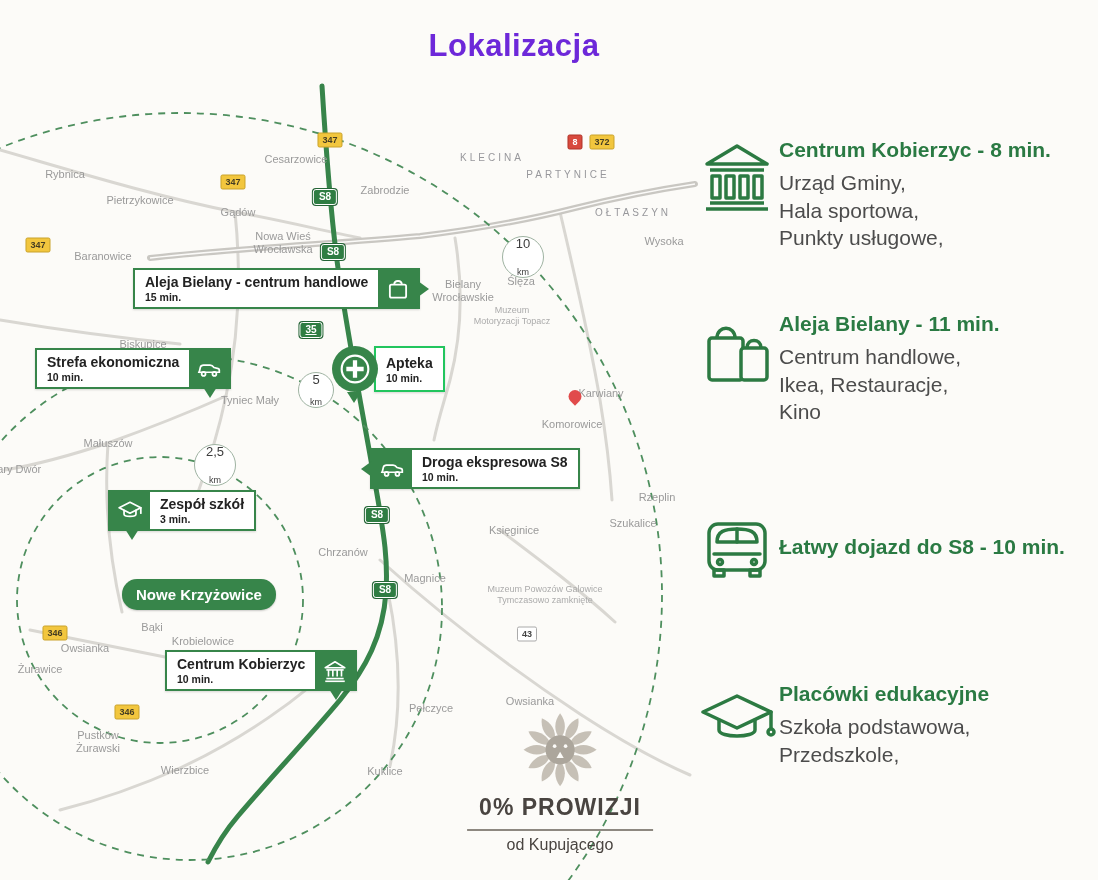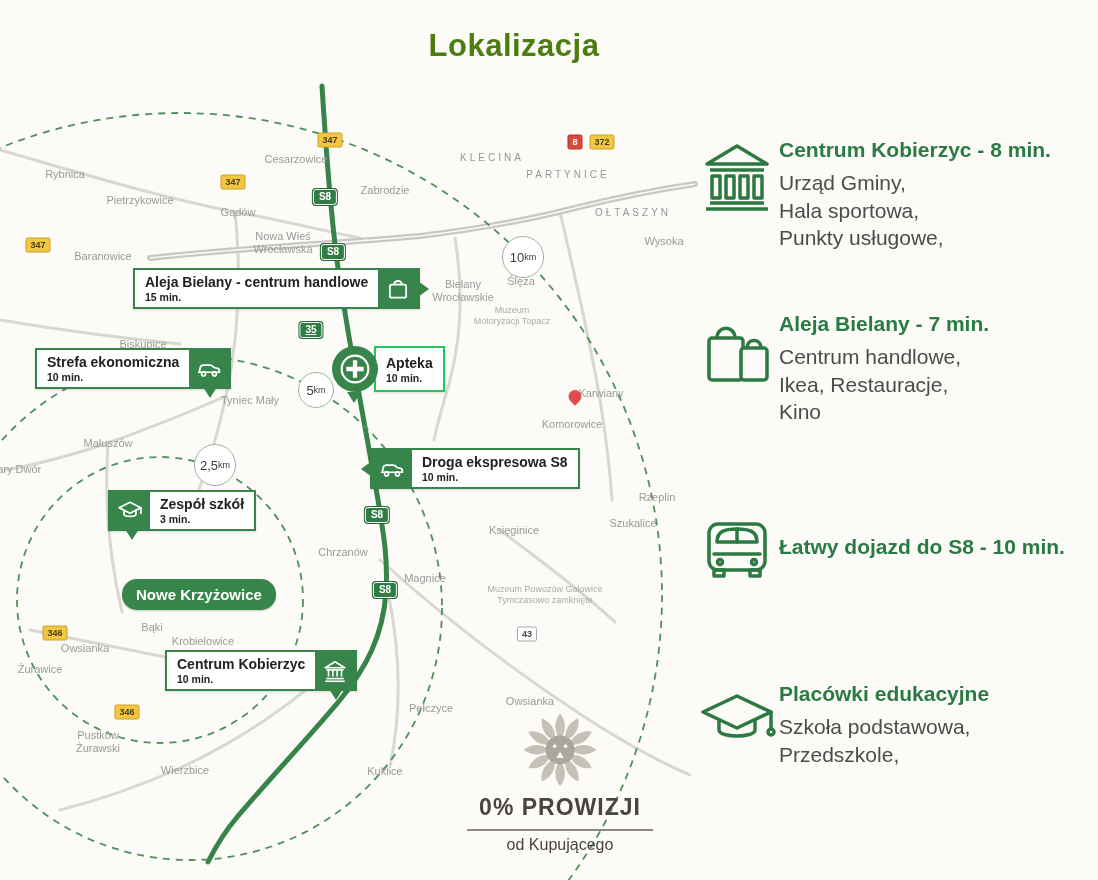--- a/index.html
+++ b/index.html
@@ -1,40 +1,40 @@
 <!DOCTYPE html>
 <html><head>
 <meta charset="utf-8">
 <style>
   *{margin:0;padding:0;box-sizing:border-box}
   html,body{width:1098px;height:880px}
   body{position:relative;overflow:hidden;background:#fcfbf8;font-family:"Liberation Sans",sans-serif}
 
   .page-title{position:absolute;top:28px;left:0;width:1028px;text-align:center;
-    font-size:31px;font-weight:bold;color:#4d7c0f;letter-spacing:.5px;z-index:7}
+    font-size:31px;font-weight:bold;color:#6d28d9;letter-spacing:.5px;z-index:7}
 
   #map-layer{position:absolute;left:0;top:0;width:1098px;height:880px}
   #map-svg{position:absolute;left:0;top:0;z-index:1}
 
   .town{position:absolute;transform:translate(-50%,-50%);font-size:11px;color:#9a9a9a;
     white-space:pre-line;text-align:center;line-height:13px;z-index:2}
   .town.district{font-size:10px;letter-spacing:3px;color:#97979b}
   .town.small{font-size:9px;color:#ababab;line-height:11px}
 
   .shield{position:absolute;transform:translate(-50%,-50%);font-weight:bold;z-index:3;
     line-height:1;padding:2px 4px;border-radius:2px;white-space:nowrap}
   .shield.green{background:#2f7d43;color:#fff;font-size:10px;border:1px solid #fff;
     box-shadow:0 0 0 1px #256436;border-radius:3px;padding:2px 5px}
   .shield.yellow{background:#f2c63e;color:#443c22;font-size:9px;border:1px solid #c9a22a}
   .shield.white{background:#fff;color:#444;font-size:9px;border:1px solid #aaa}
   .shield.red{background:#d84a3e;color:#fff;font-size:9px;border:1px solid #b03227}
 
   .radius-badge{position:absolute;transform:translate(-50%,-50%);background:#fff;
-    border:1px solid #9fb3a2;border-radius:50%;display:flex;flex-direction:row;
-    align-items:center;justify-content:center;z-index:3;color:#3c3c3c}
+    border:1px solid #9fb3a2;border-radius:50%;display:flex;flex-direction:column;
+    align-items:center;justify-content:space-between;z-index:3;color:#3c3c3c}
   .radius-badge .rv{font-size:13px;line-height:13px}
   .radius-badge .ru{font-size:9px;line-height:10px}
 
   .callout{position:absolute;display:flex;align-items:stretch;z-index:5}
   .callout.bar{background:#fff;border:2px solid #37854a;box-shadow:0 1px 2px rgba(0,0,0,.15)}
   .co-text{display:flex;flex-direction:column;justify-content:center;padding:4px 10px;background:#fff}
   .callout.bar .co-text{background:transparent}
   .callout.circle-style{background:transparent}
   .callout.circle-style .co-text{border:2px solid #22c55e;box-shadow:0 1px 2px rgba(0,0,0,.15)}
   .co-title{font-size:14px;font-weight:bold;color:#222;white-space:nowrap;line-height:16px}
@@ -309,21 +309,21 @@
       <svg viewBox="0 0 80 80">
           <g fill="none" stroke="#2c7a42" stroke-width="3.5" stroke-linejoin="round">
         <rect x="12" y="26" width="34" height="42" rx="3"></rect>
         <path d="M20 26 C20 13 38 13 38 26"></path>
         <rect x="44" y="36" width="26" height="32" rx="3" fill="#fcfbf8"></rect>
         <path d="M50 36 C50 26 64 26 64 36"></path>
       </g>
         </svg>
     </div>
     <div class="legend-text">
-      <div class="legend-heading">Aleja Bielany - 7 min.</div>
+      <div class="legend-heading">Aleja Bielany - 11 min.</div>
       <div class="legend-line">Centrum handlowe,</div>
       <div class="legend-line">Ikea, Restauracje,</div>
       <div class="legend-line">Kino</div>
     </div>
   </div>
 
   <div class="legend-item center" style="top:510px">
     <div class="legend-icon">
       <svg viewBox="0 0 80 80">
           <g fill="none" stroke="#2c7a42" stroke-width="3.5" stroke-linejoin="round" stroke-linecap="round">

